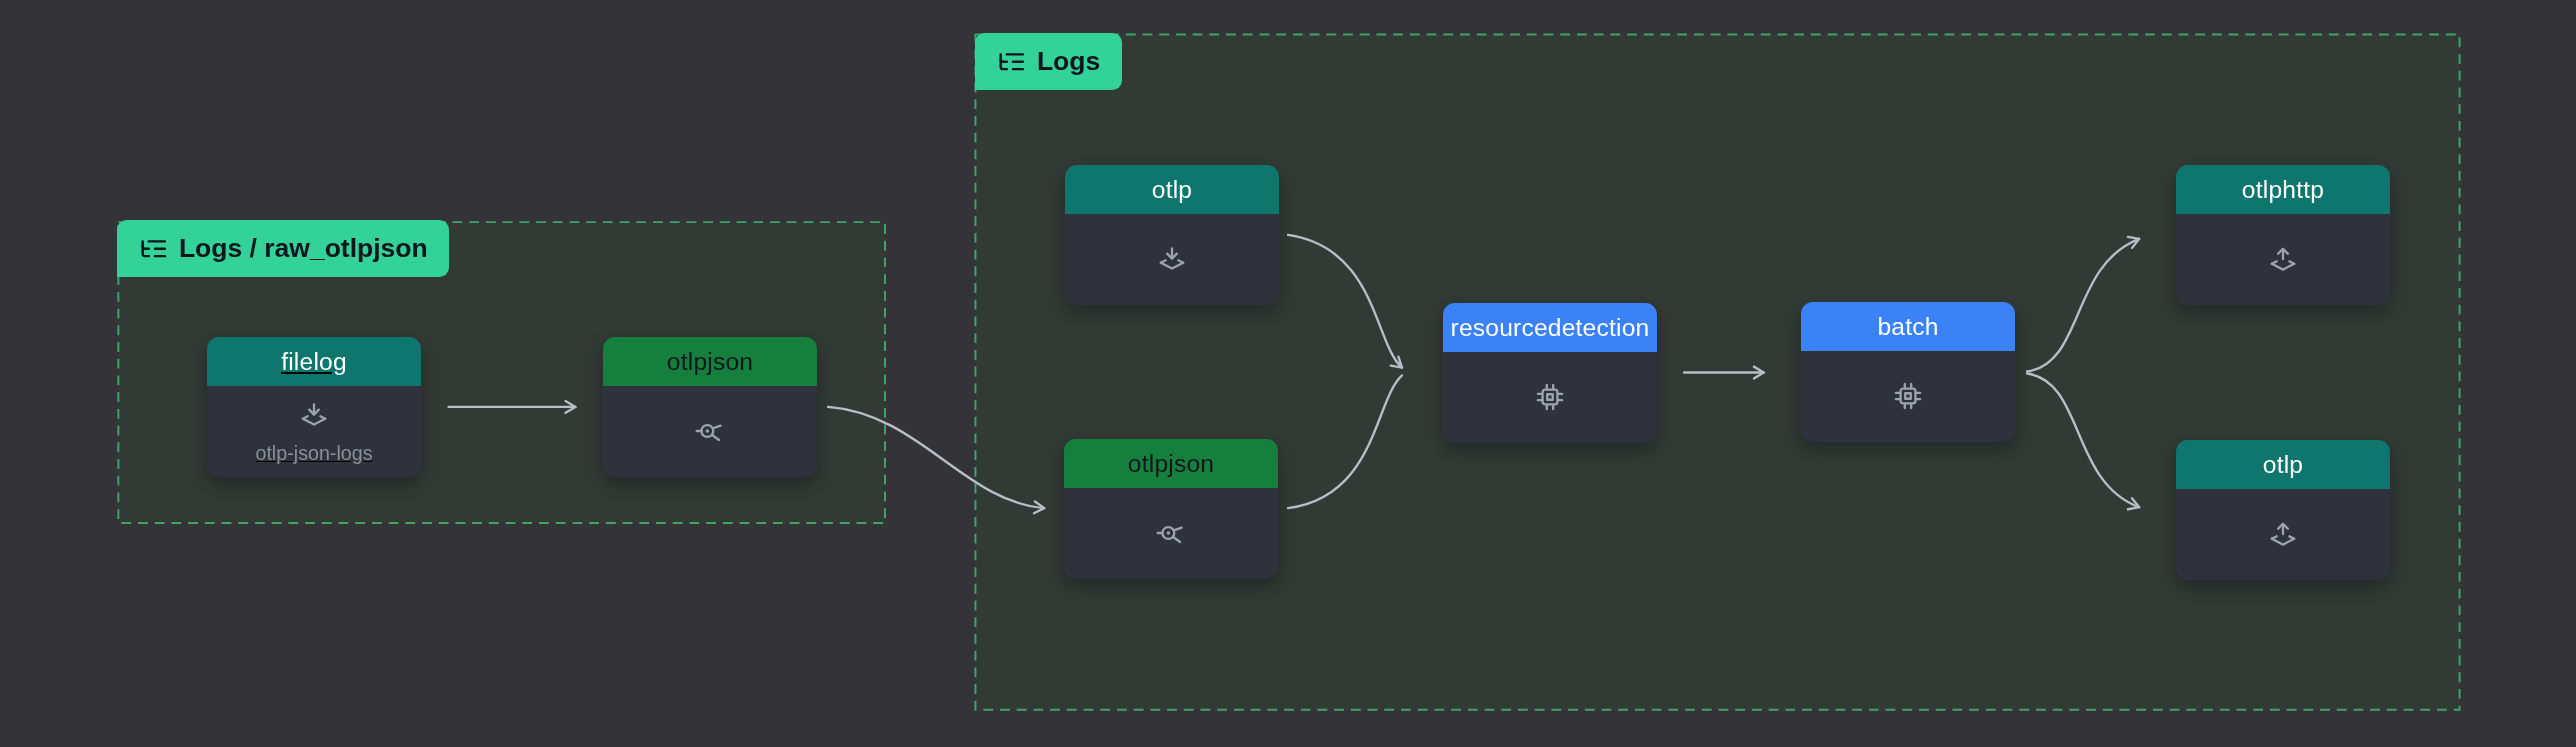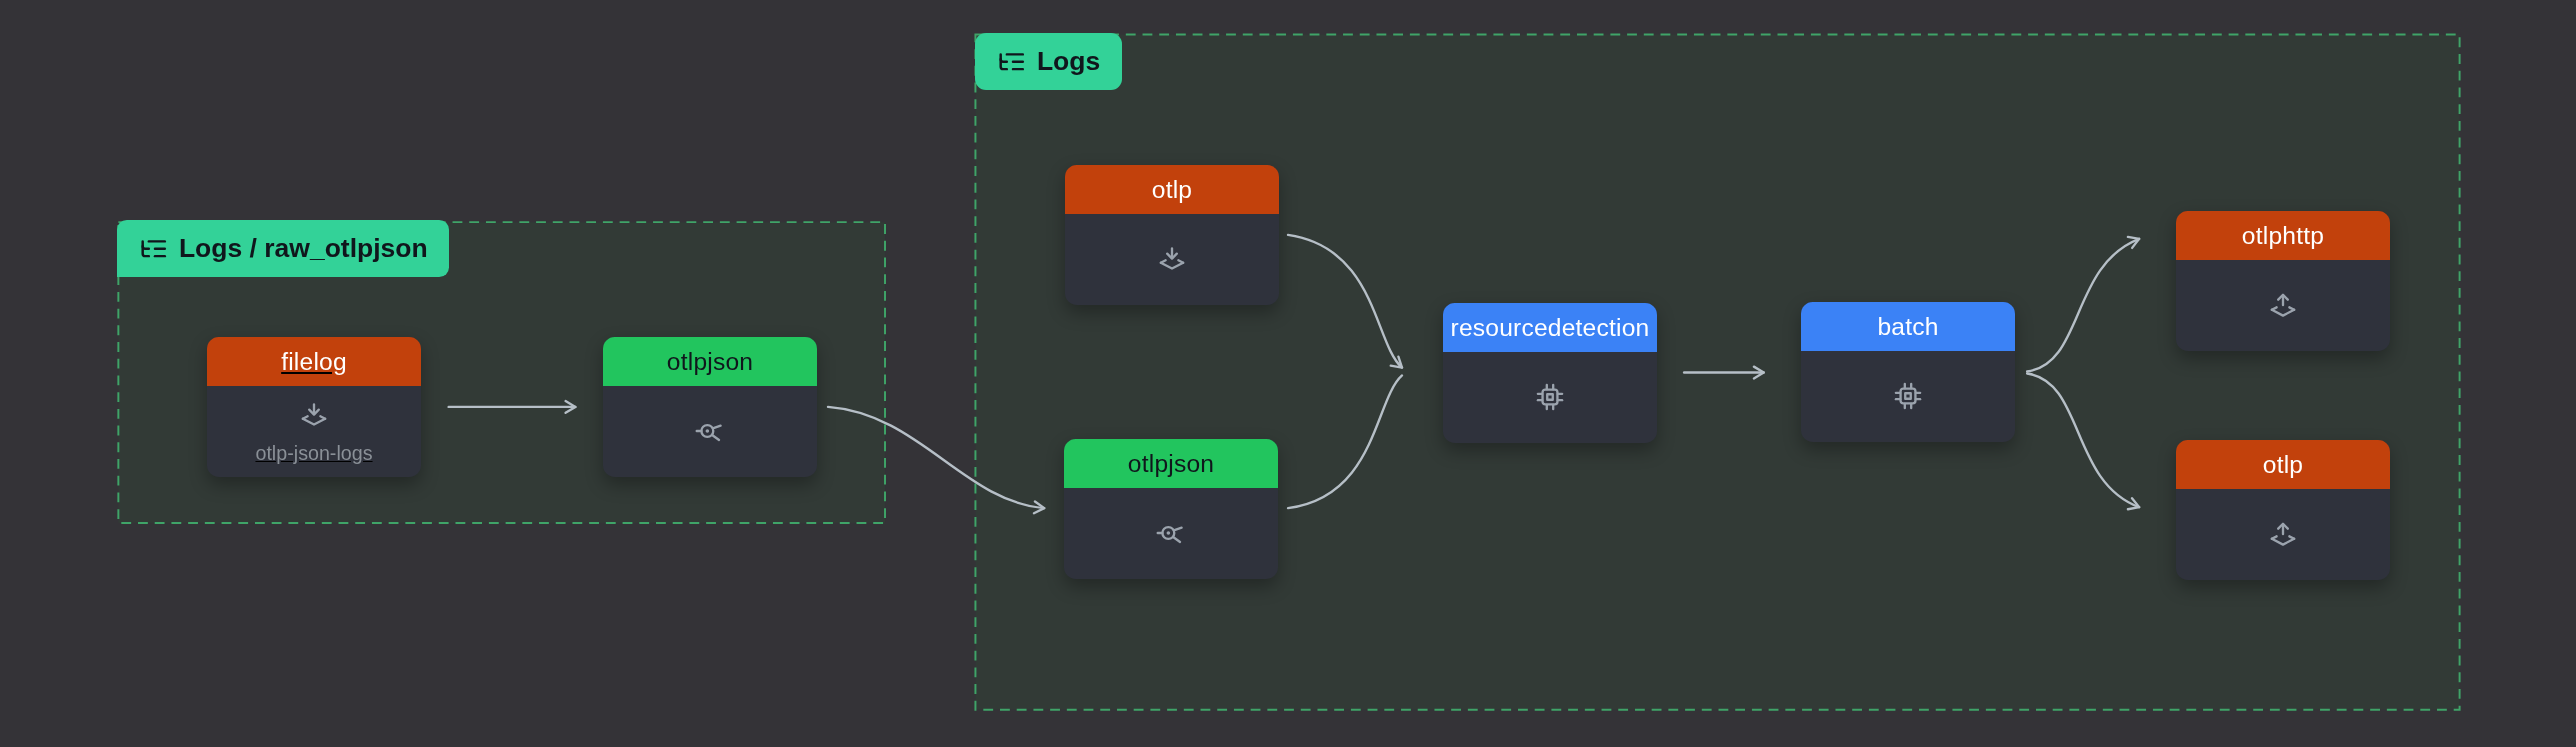--- a/index.html
+++ b/index.html
@@ -14,23 +14,23 @@
   .group-label .tree-ic{width:29.5px;height:29.5px;flex:0 0 auto;}
 
   .node{
     position:absolute;width:214px;height:140px;border-radius:11.8px;overflow:hidden;
     background:#2f323c;box-shadow:0 7.9px 17.7px rgba(0,0,0,.30);z-index:2;
   }
   .node .hdr{
     height:49px;display:flex;align-items:center;justify-content:center;
     font-size:24.6px;font-weight:500;color:#ffffff;letter-spacing:0.2px;
   }
-  .hdr-receiver,.hdr-exporter{background:#c2410c;text-align:right;}
+  .hdr-receiver,.hdr-exporter{background:#0f766e;text-align:right;}
   .hdr-processor{background:#3b82f6;}
-  .hdr-connector{background:#22c55e;color:#10161c !important;}
+  .hdr-connector{background:#15803d;color:#10161c !important;}
   .node .hdr.hdr-connector{color:#10161c;}
   .node .body{
     height:90px;display:flex;flex-direction:column;align-items:center;justify-content:center;
     gap:12px;color:#9ba3ad;
   }
   .node .body svg{width:34px;height:34px;}
   .node .sub{font-size:19.7px;color:#8a9097;line-height:1;}
 </style>
 </head>
 <body>
@@ -46,21 +46,21 @@
     <svg class="tree-ic" viewBox="0 0 24 24" fill="none" stroke="#10161c" stroke-width="2" stroke-linecap="round" stroke-linejoin="round">
       <path d="M21 12h-8"></path>
         <path d="M21 6H8"></path>
         <path d="M21 18h-8"></path>
       <path d="M3 6v4c0 1.1.9 2 2 2h3"></path>
         <path d="M3 10v6c0 1.1.9 2 2 2h3"></path>
     </svg>
     <span>Logs / raw_otlpjson</span>
   </div>
 
-  <div class="group-label" style="left:975px;top:33px;border-radius:11px;">
+  <div class="group-label" style="left:975px;top:33px;">
     <svg class="tree-ic" viewBox="0 0 24 24" fill="none" stroke="#10161c" stroke-width="2" stroke-linecap="round" stroke-linejoin="round">
       <path d="M21 12h-8"></path>
         <path d="M21 6H8"></path>
         <path d="M21 18h-8"></path>
       <path d="M3 6v4c0 1.1.9 2 2 2h3"></path>
         <path d="M3 10v6c0 1.1.9 2 2 2h3"></path>
     </svg>
     <span>Logs</span>
   </div>
 
@@ -146,21 +146,21 @@
         <path d="M13 23.4 V 27.4"></path>
           <path d="M19 23.4 V 27.4"></path>
         <path d="M4.6 13 H 8.6"></path>
           <path d="M4.6 19 H 8.6"></path>
         <path d="M23.4 13 H 27.4"></path>
           <path d="M23.4 19 H 27.4"></path>
       </svg>
     </div>
   </div>
 
-  <div class="node" style="left:2176px;top:165px;margin-top:46px;">
+  <div class="node" style="left:2176px;top:165px;">
     <div class="hdr hdr-exporter">otlphttp</div>
     <div class="body">
       <svg viewBox="0 0 32 32" fill="none" stroke="#9ba3ad" stroke-width="2.2" stroke-linecap="round" stroke-linejoin="round">
         <path d="M16 16 V 7"></path>
           <path d="M11.5 11 L16 6.4 L20.5 11"></path>
         <path d="M5.5 20.5 L16 26 L26.5 20.5"></path>
           <path d="M5.5 20.5 L10 18.2"></path>
           <path d="M26.5 20.5 L22 18.2"></path>
       </svg>
     </div>

